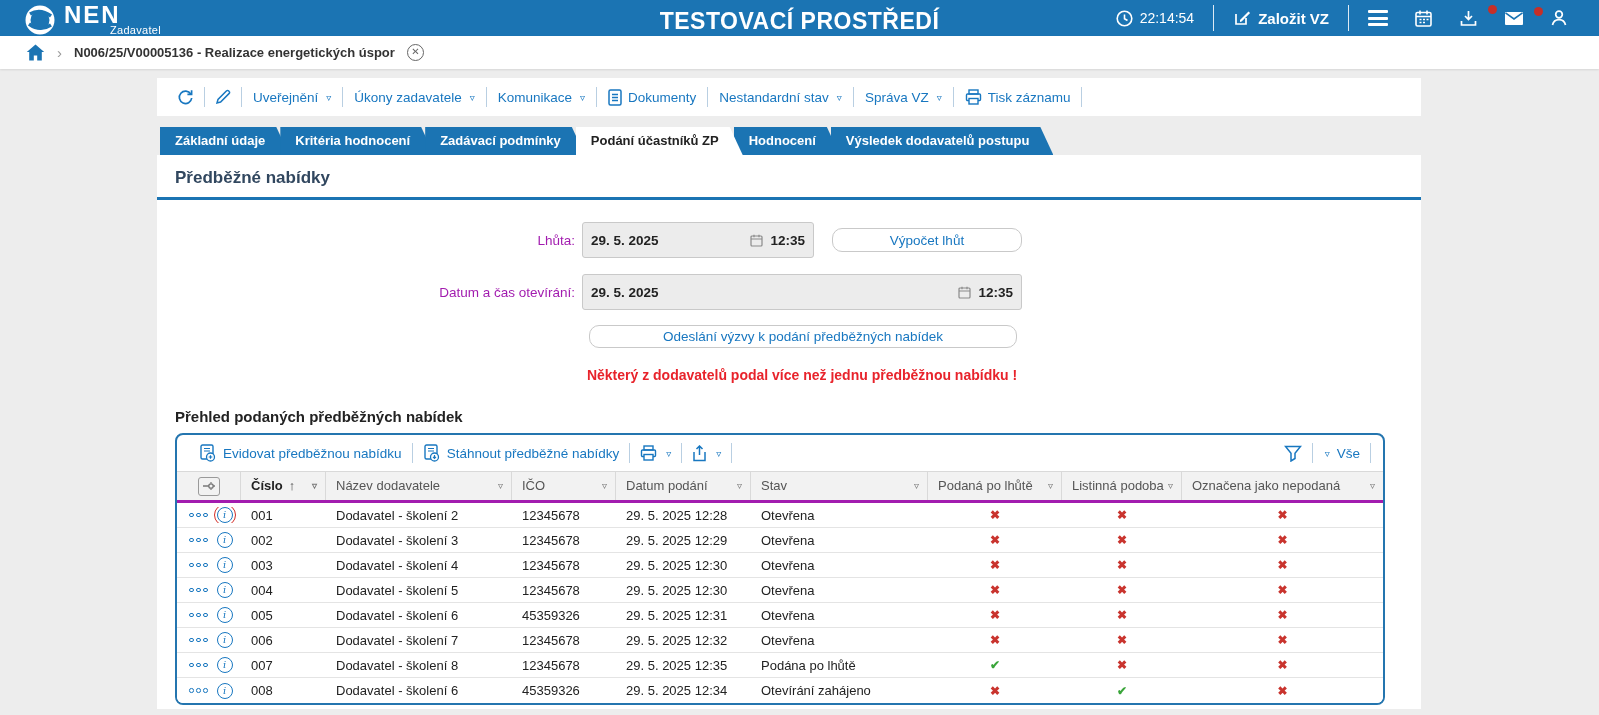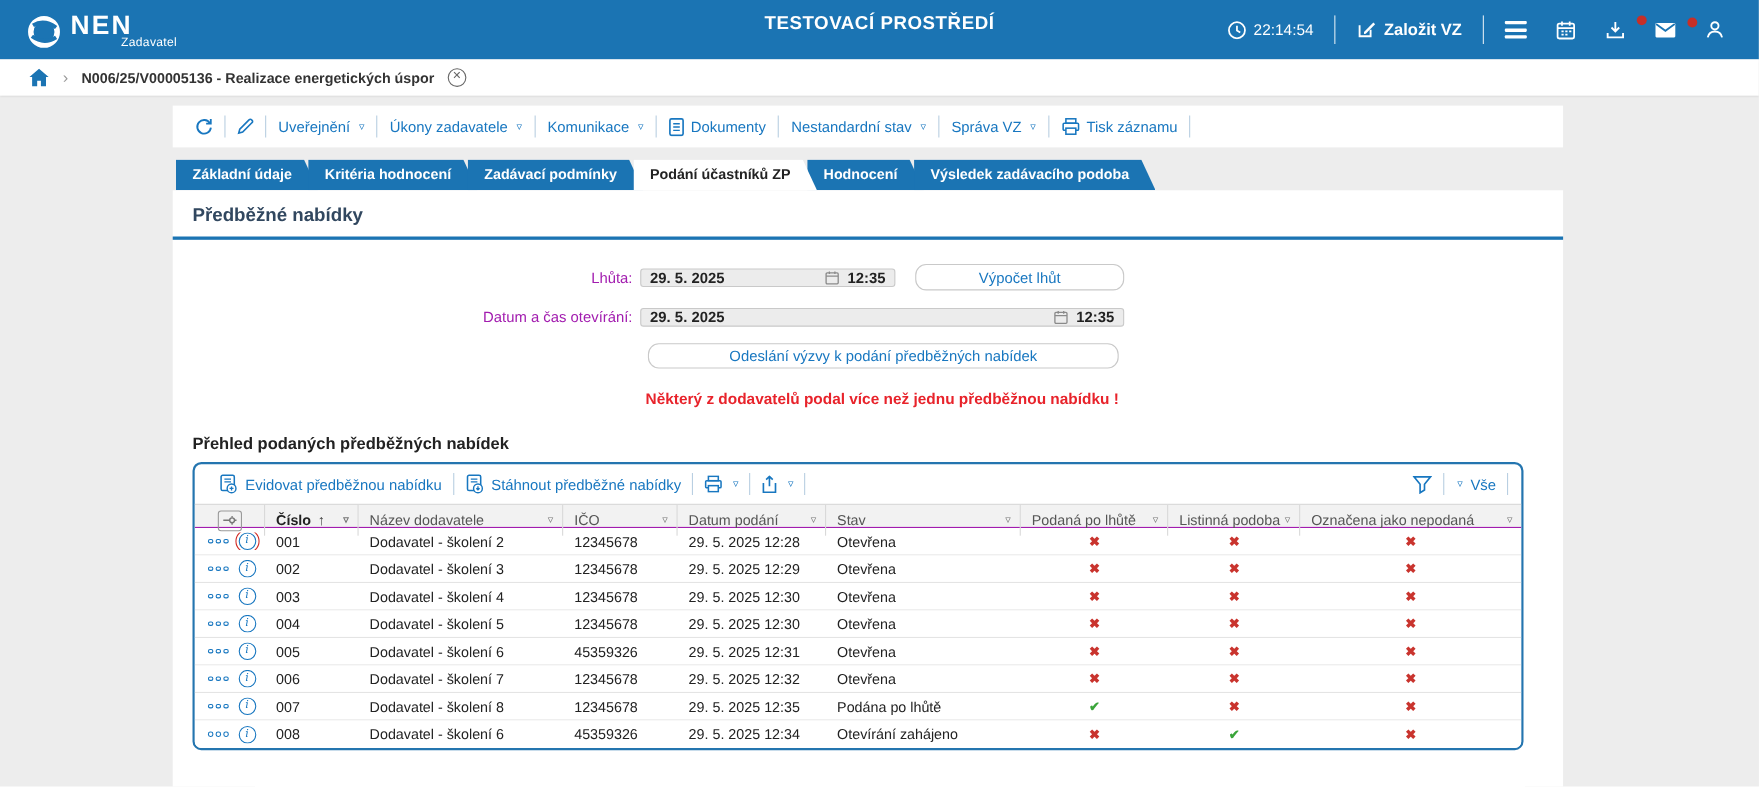--- a/index.html
+++ b/index.html
@@ -1,26 +1,26 @@
 <!DOCTYPE html>
 <html><head>
 <meta charset="utf-8">
 <style>
   * { box-sizing: border-box; margin: 0; padding: 0; }
   html,body { width:1599px; height:715px; overflow:hidden; }
   body { font-family:"Liberation Sans", sans-serif; background:#ededed; position:relative; }
 
   
-  .top-header { height:54px; background:#1b74b3; display:flex; align-items:center; position:relative; color:#fff; }
+  .top-header { height:36px; background:#1b74b3; display:flex; align-items:center; position:relative; color:#fff; }
   .logo-wrap { display:flex; align-items:flex-start; padding-left:24px; gap:8px; }
   .logo-mark { width:32px; height:32px; margin-top:4px; }
   .brand { position:relative; }
   .brand-name { font-size:24px; font-weight:bold; letter-spacing:2px; line-height:30px; }
   .brand-sub { position:absolute; left:46px; top:24px; font-size:11px; font-weight:normal; letter-spacing:.3px; }
-  .env-title { position:absolute; left:50%; transform:translateX(-50%); top:0; line-height:42px; font-size:17px; font-weight:bold; letter-spacing:.5px; }
+  .env-title { position:absolute; left:50%; transform:translateX(-50%); top:0; line-height:42px; font-size:23px; font-weight:bold; letter-spacing:.5px; }
   .header-right { margin-left:auto; display:flex; align-items:center; gap:0; padding-right:18px; }
   .hdr-item { display:flex; align-items:center; gap:7px; padding:0 13px; cursor:pointer; }
   .hdr-time { font-size:14px; }
   .hdr-divider { width:1px; height:26px; background:rgba(255,255,255,.85); margin:0 6px; }
   .hdr-bold { font-size:15px; font-weight:bold; }
   .icon-badge { position:relative; }
   .badge-dot { position:absolute; top:-4px; right:-6px; width:9px; height:9px; border-radius:50%; background:#c62f28; }
   .hamburger { display:flex; flex-direction:column; gap:3.5px; }
   .hamburger span { display:block; width:20px; height:3px; background:#fff; border-radius:1px; }
 
@@ -43,41 +43,41 @@
   .tab.active { background:#fff; color:#222; z-index:4; position:relative; }
 
   
   .panel { margin-left:157px; width:1264px; background:#fff; height:554px; position:relative; }
   .panel-heading { padding:13px 0 9px 18px; font-size:17px; font-weight:bold; color:#31475f; border-bottom:3px solid #1b74b3; }
 
   .form-row { display:flex; align-items:center; }
   .row-lhuta { margin-top:22px; }
   .row-otevirani { margin-top:16px; }
   .form-label { width:425px; text-align:right; padding-right:7px; font-size:13.5px; color:#a21caf; }
-  .dt-field { height:17px; background:#ececec; border:1px solid #c9c9c9; border-radius:3px; display:flex; align-items:center; font-size:13.5px; font-weight:bold; color:#222; padding:0 8px; cursor:text; }
+  .dt-field { height:36px; background:#ececec; border:1px solid #c9c9c9; border-radius:3px; display:flex; align-items:center; font-size:13.5px; font-weight:bold; color:#222; padding:0 8px; cursor:text; }
   .dt-field .date-part { flex:0 0 auto; }
   .dt-field .cal-icon { margin-left:auto; display:flex; align-items:center; }
   .dt-field .time-part { margin-left:7px; }
   .field-lhuta { width:232px; }
   .field-otevirani { width:440px; }
   .btn-outline { height:24px; border:1px solid #c9c9c9; border-radius:10px; background:#fff; color:#1877c0; font-size:13.5px; text-align:center; cursor:pointer; font-family:"Liberation Sans",sans-serif; }
   .btn-vypocet { width:190px; margin-left:18px; }
   .btn-send { display:block; width:428px; margin:15px 0 0 432px; height:23px; border-radius:10px; }
   .warning { margin:19px 0 0 385px; width:520px; text-align:center; color:#e8232b; font-size:14px; font-weight:bold; }
 
   .table-title { margin:25px 0 8px 18px; font-size:15px; font-weight:bold; color:#222; }
 
   
   .grid-box { margin-left:18px; width:1210px; border:2px solid #2475af; border-radius:8px; background:#fff; overflow:hidden; }
   .grid-toolbar { height:36px; display:flex; align-items:center; padding:0 12px; font-size:13.5px; color:#1877c0; }
   .gt-item { display:flex; align-items:center; gap:7px; padding:0 10px; cursor:pointer; white-space:nowrap; }
   .gt-divider { width:1px; height:20px; background:#b9cfe2; }
   .gt-right { margin-left:auto; display:flex; align-items:center; }
 
-  .grid-head { display:grid; grid-template-columns:64px 85px 186px 104px 135px 177px 134px 120px auto; background:#f2f2f2; border-top:1px solid #d9d9d9; border-bottom:1px solid #a21caf; height:22px; }
+  .grid-head { display:grid; grid-template-columns:64px 85px 186px 104px 135px 177px 134px 120px auto; background:#f2f2f2; border-top:1px solid #d9d9d9; border-bottom:3px solid #a21caf; height:32px; }
   .th { font-size:13px; color:#555; line-height:28px; padding-left:10px; border-right:1px solid #d9d9d9; display:flex; align-items:center; cursor:pointer; }
   .th:last-child { border-right:none; }
   .th .th-caret { margin-left:auto; margin-right:8px; font-size:10px; color:#777; }
   .th-cislo { color:#222; font-weight:bold; }
   .sort-arrow { font-size:13px; color:#444; margin-left:6px; font-weight:bold; }
   .th-icons { justify-content:center; padding-left:0; }
   .col-settings-icon { width:22px; height:19px; border:1px solid #9a9a9a; border-radius:3px; display:flex; align-items:center; justify-content:center; }
 
   .grid-body .tr { display:grid; grid-template-columns:64px 85px 186px 104px 135px 177px 134px 120px auto; height:25px; border-bottom:1px solid #e4e4e4; align-items:center; font-size:13px; color:#222; background:#fff; }
   .grid-body .tr:last-child { border-bottom:none; }
@@ -229,21 +229,21 @@
   </span>
   <span class="ab-divider"></span>
 </div>
 
 <div class="tabs">
   <div class="tab">Základní údaje</div>
   <div class="tab">Kritéria hodnocení</div>
   <div class="tab">Zadávací podmínky</div>
   <div class="tab active">Podání účastníků ZP</div>
   <div class="tab">Hodnocení</div>
-  <div class="tab">Výsledek zadávacího podoba</div>
+  <div class="tab">Výsledek dodavatelů postupu</div>
 </div>
 
 <div class="panel">
   <div class="panel-heading">Předběžné nabídky</div>
 
   <div class="form-row row-lhuta">
     <div class="form-label">Lhůta:</div>
     <div class="dt-field field-lhuta">
       <span class="date-part">29. 5. 2025</span>
       <span class="cal-icon">

